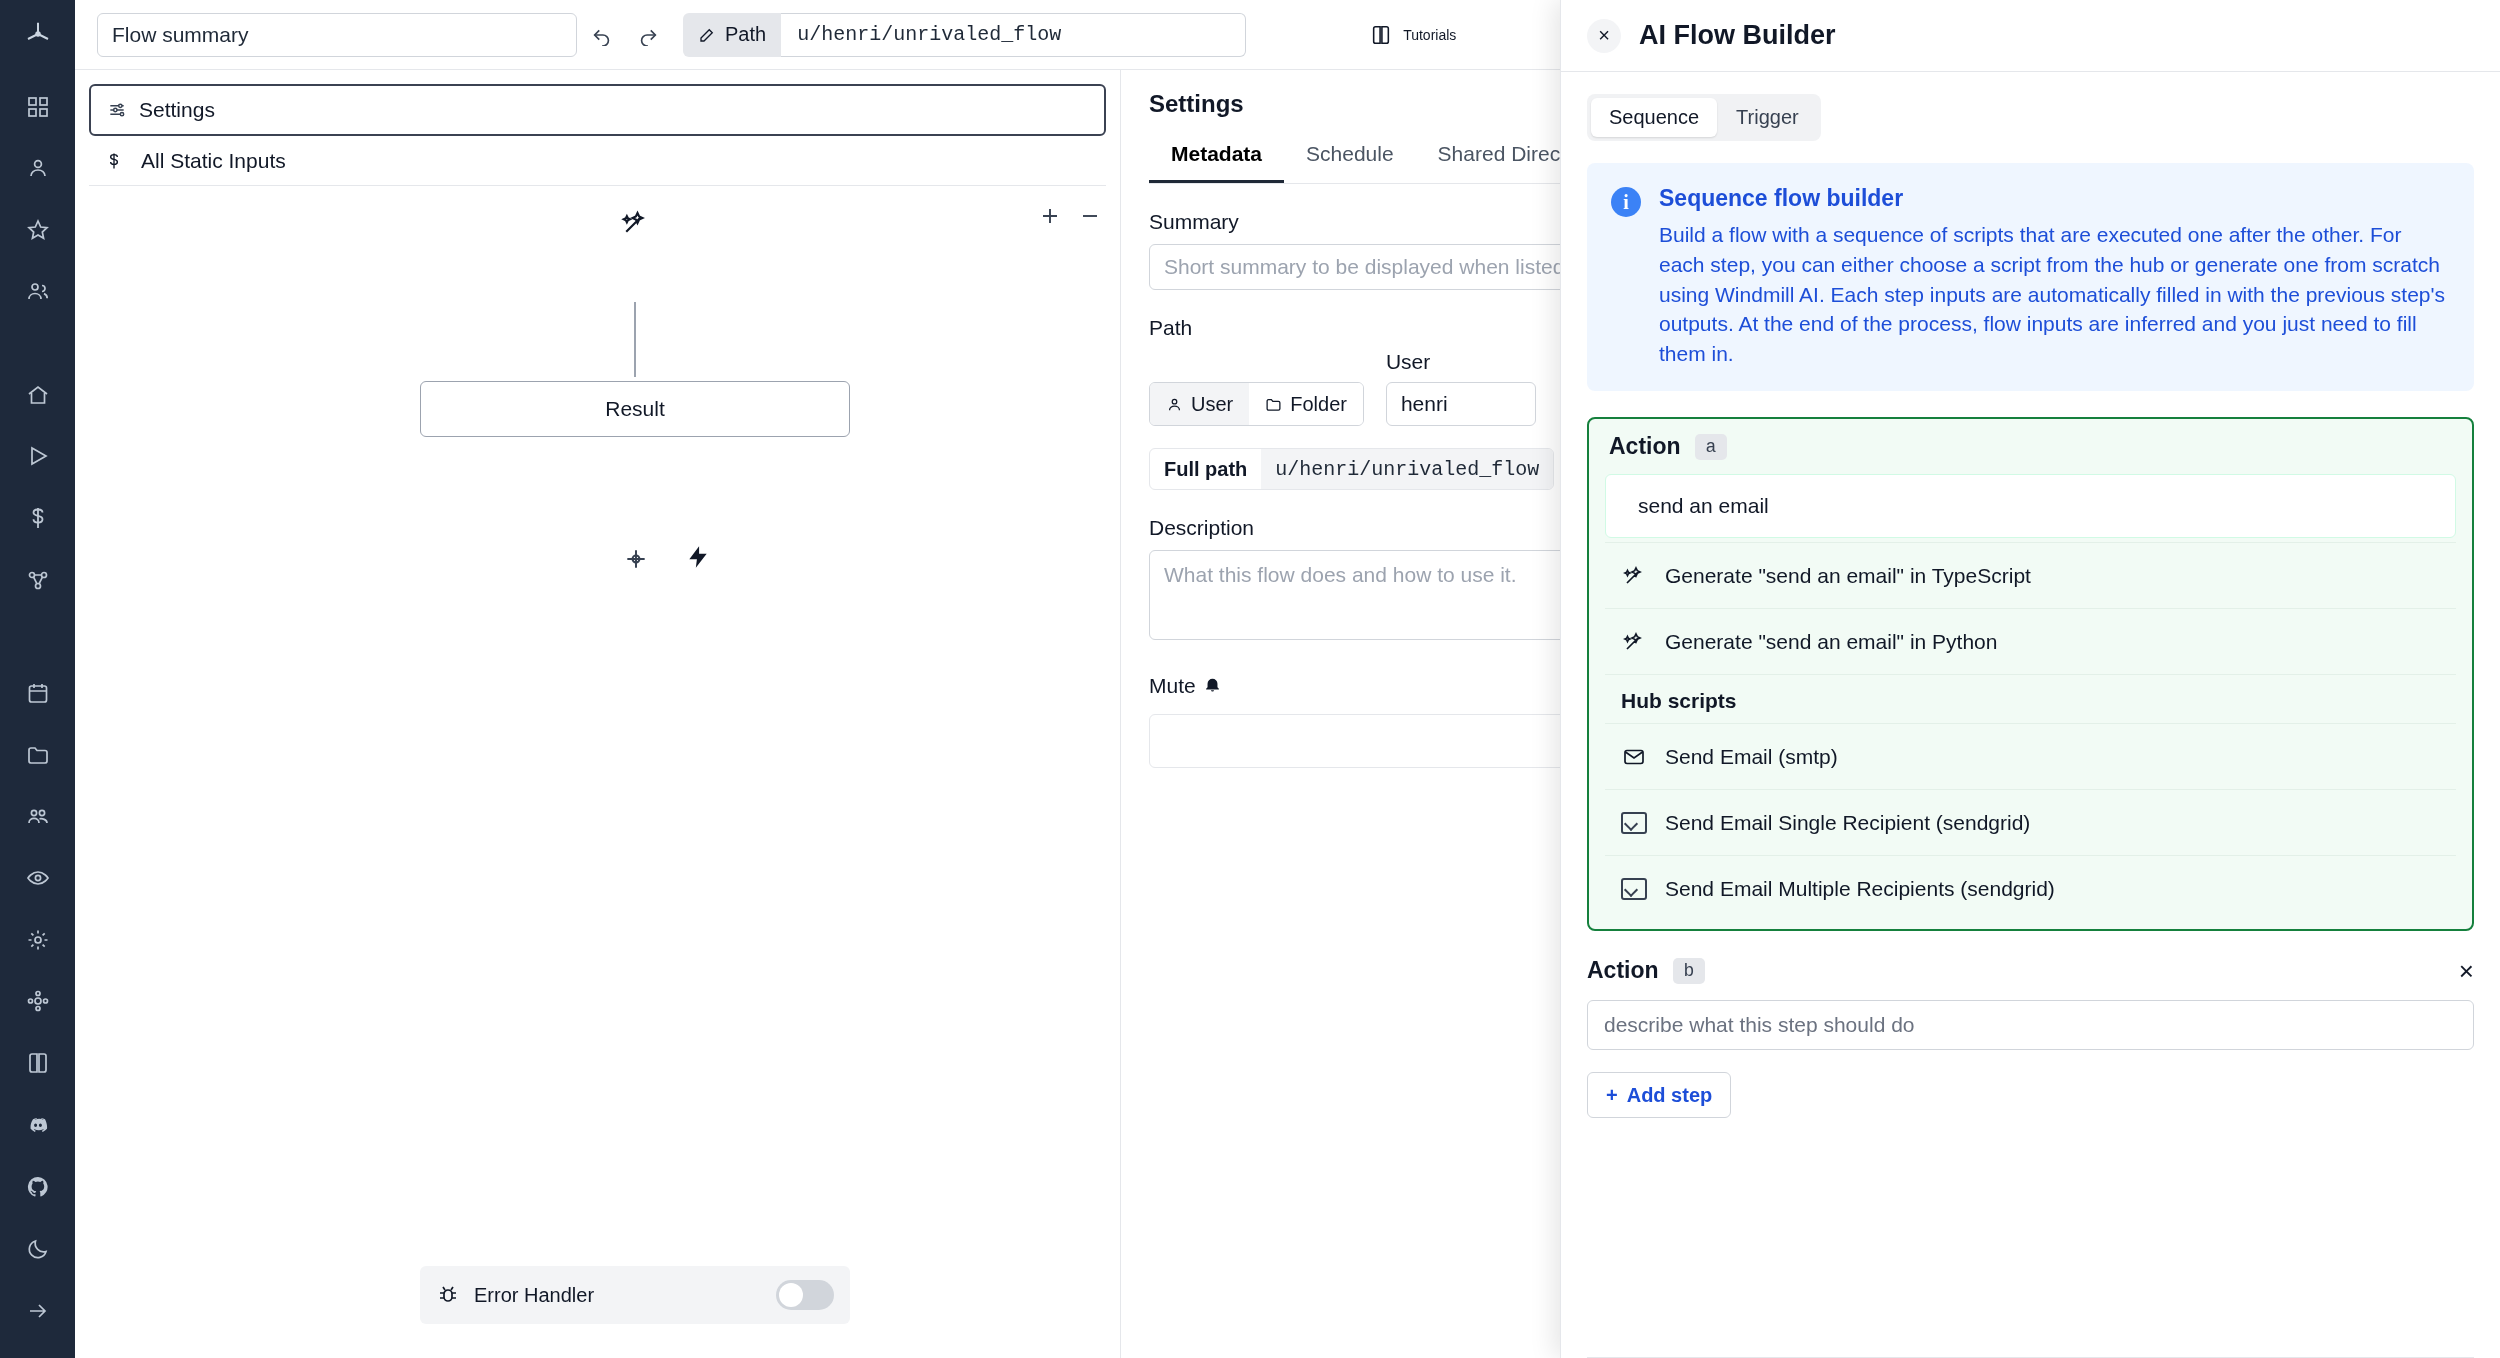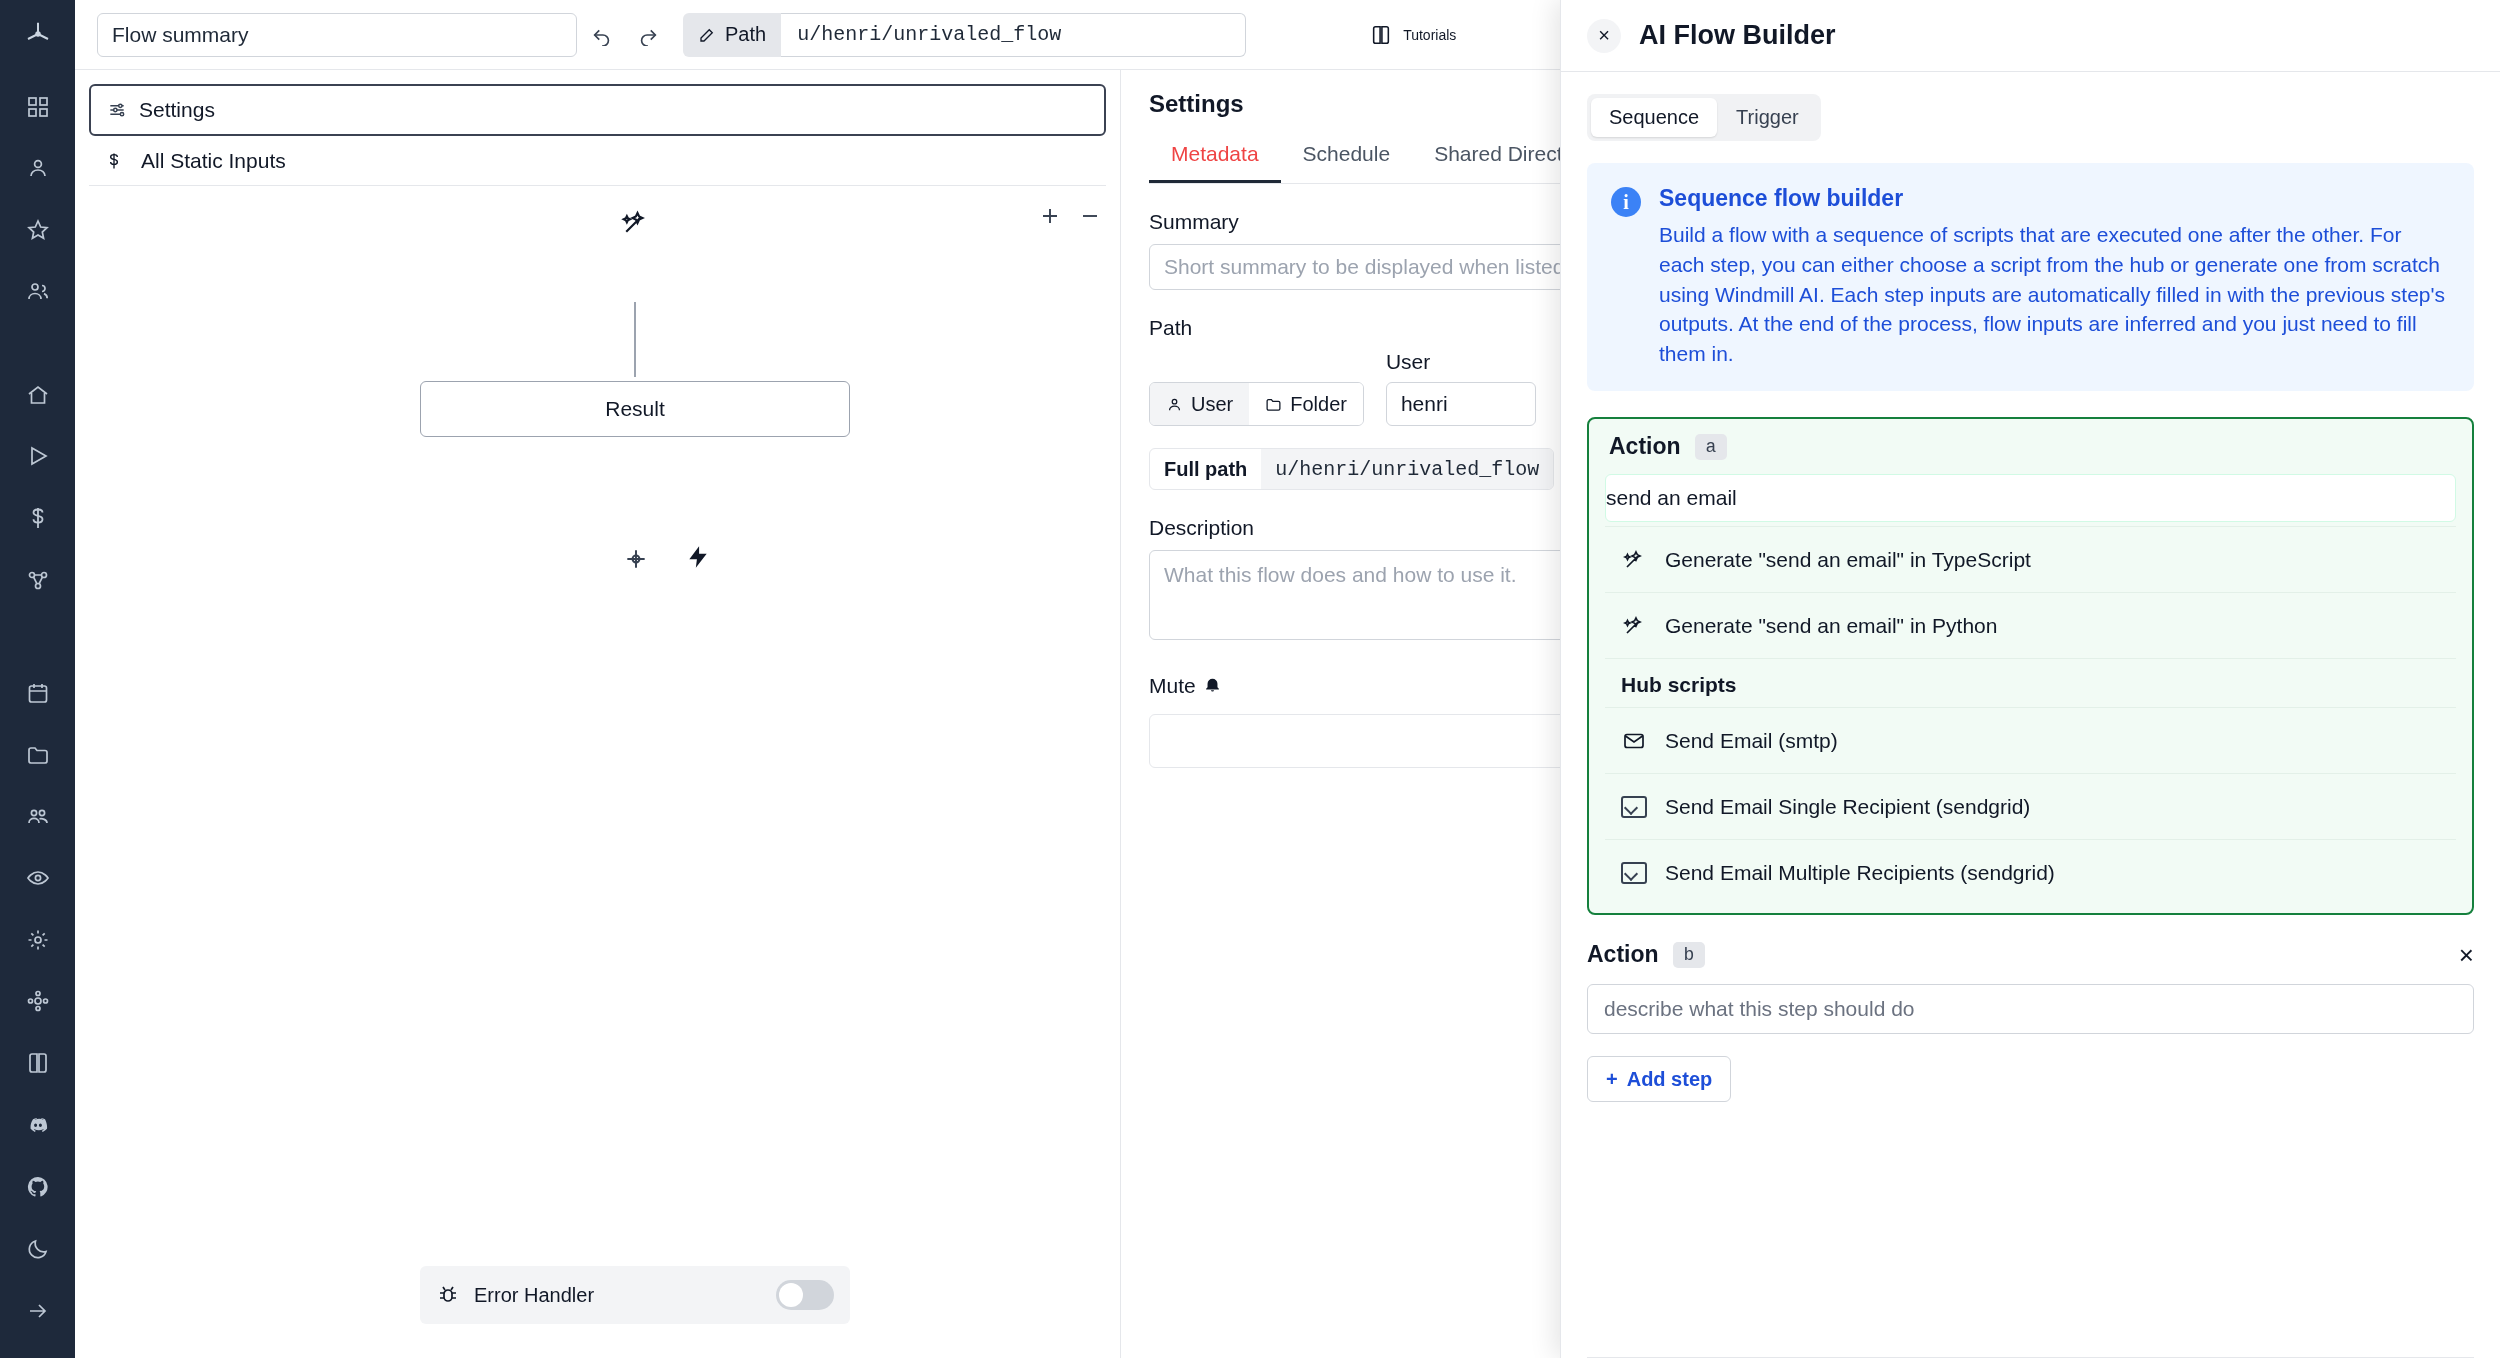--- a/index.html
+++ b/index.html
@@ -241,21 +241,21 @@
     background: #fff;
     padding: 20px 28px;
   }
   .sp-title { font-size: 24px; font-weight: 700; color: #111827; margin-bottom: 14px;}
   .sp-tabs { display: flex; gap: 0; border-bottom: 1px solid #e5e7eb; }
   .sp-tab {
     padding: 10px 22px 14px 22px;
     font-size: 21px;
     color: #4b5563;
   }
-  .sp-tab.active { color: #ef4444; border-bottom: 3px solid #1f2937; font-weight:400;}
+  .sp-tab.active { color: #000000; border-bottom: 3px solid #1f2937; font-weight:700;}
   .sp-label { font-size: 21px; color: #111827; margin: 26px 0 10px 0;}
   .sp-input {
     height: 46px;
     border: 1px solid #d1d5db;
     border-radius: 6px;
     display: flex; align-items: center;
     padding: 0 14px;
     font-size: 21px;
     color: #9ca3af;
     width: 700px;
@@ -407,26 +407,26 @@
   .action-label { font-size: 23px; font-weight: 700; color: #111827;}
   .action-badge {
     background: #e5e7eb;
     color: #374151;
     border-radius: 5px;
     padding: 3px 11px;
     font-size: 18px;
     font-family: "Liberation Mono", monospace;
   }
   .action-input {
-    height: 48px;
+    height: 64px;
     background: #fff;
     border: 1px solid #d1fae5;
     border-radius: 6px;
     display: flex; align-items: center;
-    padding: 0 0;
+    padding: 0 32px;
     font-size: 21px;
     color: #111827;
     margin-bottom: 4px;
   }
   .suggestion {
     display: flex; align-items: center;
     gap: 18px;
     height: 66px;
     padding: 0 16px;
     border-top: 1px solid #e3f0e8;

